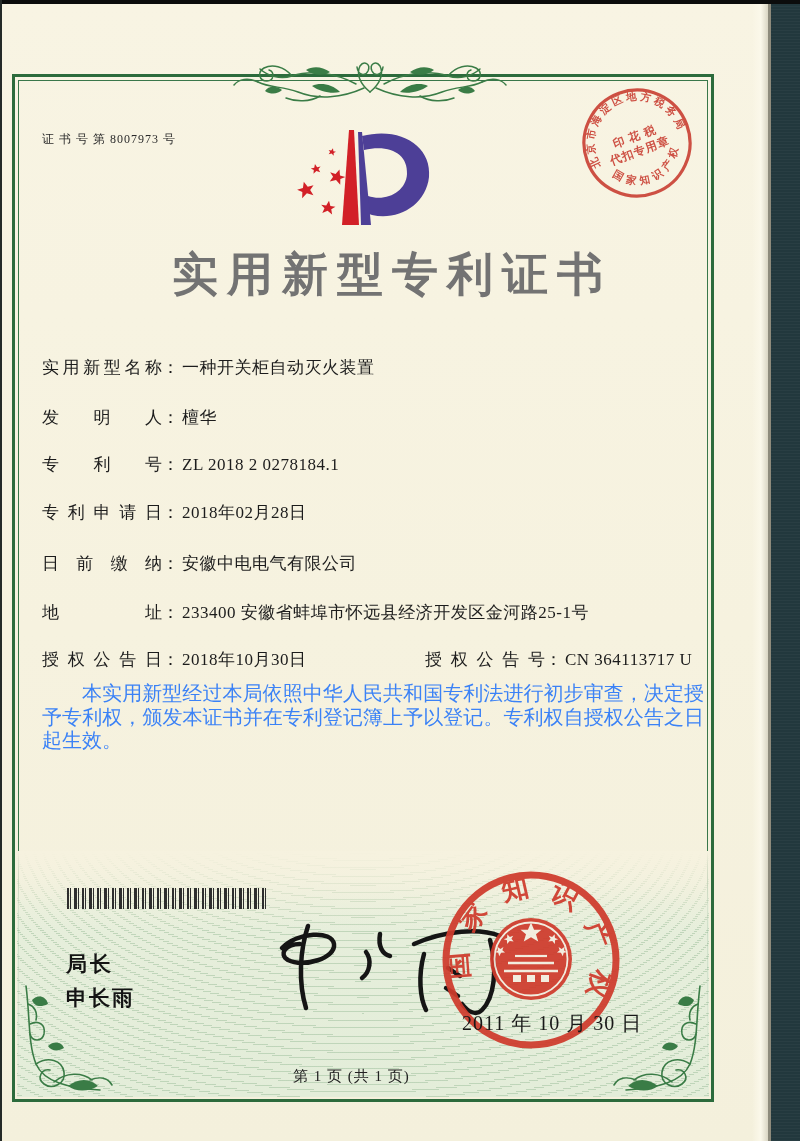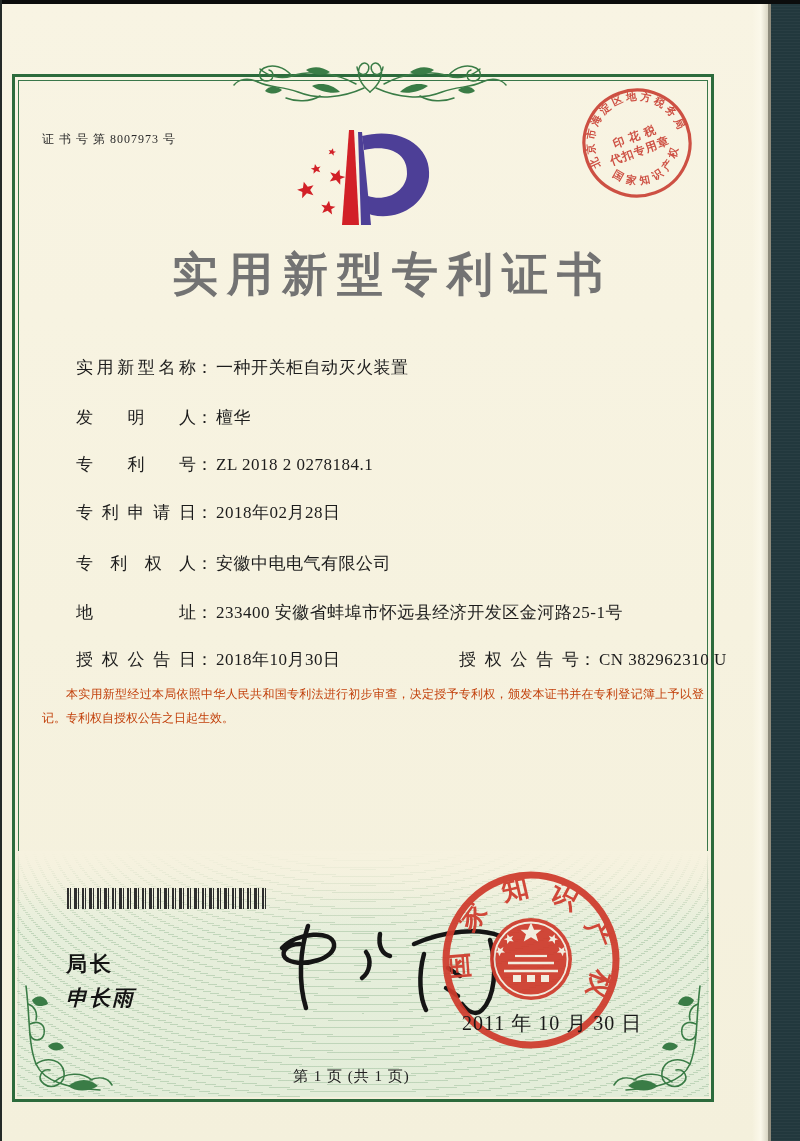--- a/index.html
+++ b/index.html
@@ -24,33 +24,33 @@
   
   .wave-zone{position:absolute;left:2px;right:2px;bottom:2px;height:246px;overflow:hidden;
     background:
       repeating-radial-gradient(140% 100% at 50% -80%,rgba(96,150,102,.28) 0 1px,rgba(0,0,0,0) 1px 7px),
       linear-gradient(180deg,rgba(228,238,219,0) 0%,rgba(228,238,219,.85) 22%,#e3edd9 100%);}
   .wave-zone::before{content:"";position:absolute;left:0;right:0;top:0;height:80px;
     background:linear-gradient(180deg,#f6f2df 0%,rgba(246,242,223,0) 100%);}
   
   .cert-no{left:42px;top:131px;font-size:12px;color:#2a2a2a;letter-spacing:1px;z-index:4;}
   .title{left:172px;top:244px;font-size:46px;font-weight:700;color:#737373;letter-spacing:9px;z-index:4;white-space:nowrap;}
-  .field-row{left:42px;font-size:17px;color:#1c1c1c;white-space:nowrap;z-index:4;margin-left:34px;}
+  .field-row{left:42px;font-size:17px;color:#1c1c1c;white-space:nowrap;z-index:4;}
   .f-label{display:inline-block;width:120px;text-align:justify;text-align-last:justify;text-justify:inter-character;}
   .f-colon{display:inline-block;width:20px;}
   .f-value{letter-spacing:.5px;}
-  .paragraphs{left:42px;top:683px;width:662px;font-size:12px;line-height:23.5px;color:#c2410c;
-    text-align:justify;z-index:4;}
+  .paragraphs{left:42px;top:683px;width:662px;font-size:20px;line-height:23.5px;color:#3b82f6;
+    text-align:justify;z-index:4;font-family:Liberation Mono, monospace;}
   .paragraphs p{margin:0 0 4px 0;text-indent:2em;}
   .barcode{left:67px;top:888px;width:202px;height:21px;z-index:4;
     background:repeating-linear-gradient(90deg,#2e2e2e 0 2px,rgba(0,0,0,0) 2px 3px,#2e2e2e 3px 4px,rgba(0,0,0,0) 4px 7px,#2e2e2e 7px 10px,rgba(0,0,0,0) 10px 11px,#2e2e2e 11px 12px,rgba(0,0,0,0) 12px 15px);}
   .signer-title{left:66px;top:950px;font-size:21px;font-weight:700;color:#141414;
     font-family:"Liberation Sans","DejaVu Sans",sans-serif;letter-spacing:3px;z-index:5;}
   .signer-name{left:66px;top:984px;font-size:21px;font-weight:700;color:#141414;
-    font-family:"Liberation Sans","DejaVu Sans",sans-serif;letter-spacing:2px;z-index:5;font-style:italic;}
+    font-family:"Liberation Sans","DejaVu Sans",sans-serif;letter-spacing:2px;z-index:5;}
   .seal-date{left:462px;top:1010px;font-size:20px;color:#181818;letter-spacing:1px;z-index:7;}
   .page-footer{left:293px;top:1067px;font-size:15px;color:#222;letter-spacing:1px;z-index:5;}
   .logo{left:292px;top:124px;z-index:4;}
   .tax-stamp{left:578px;top:84px;z-index:6;opacity:.88;}
   .big-seal{left:438px;top:867px;z-index:6;opacity:.93;}
   .signature{left:248px;top:910px;z-index:6;}
   .top-flourish{left:233px;top:52px;z-index:3;}
   .corner-fl{bottom:5px;z-index:2;position:absolute;}
   .corner-left{left:5px;}
   .corner-right{right:5px;transform:scaleX(-1);}
@@ -167,30 +167,30 @@
 <div class="abs field-row" style="top:406px">
   <span class="f-label">发明人</span><span class="f-colon">：</span><span class="f-value">檀华</span>
 </div>
 <div class="abs field-row" style="top:453px">
   <span class="f-label">专利号</span><span class="f-colon">：</span><span class="f-value">ZL 2018 2 0278184.1</span>
 </div>
 <div class="abs field-row" style="top:501px">
   <span class="f-label">专利申请日</span><span class="f-colon">：</span><span class="f-value">2018年02月28日</span>
 </div>
 <div class="abs field-row" style="top:552px">
-  <span class="f-label">专利权人</span><span class="f-colon">：</span><span class="f-value">安徽中电电气有限公司</span>
+  <span class="f-label">日前缴纳</span><span class="f-colon">：</span><span class="f-value">安徽中电电气有限公司</span>
 </div>
 <div class="abs field-row" style="top:601px">
   <span class="f-label">地址</span><span class="f-colon">：</span><span class="f-value">233400 安徽省蚌埠市怀远县经济开发区金河路25-1号</span>
 </div>
 <div class="abs field-row" style="top:648px">
   <span class="f-label">授权公告日</span><span class="f-colon">：</span><span class="f-value">2018年10月30日</span>
 </div>
 <div class="abs field-row" style="top:648px;left:425px">
-  <span class="f-label">授权公告号</span><span class="f-colon">：</span><span class="f-value">CN 382962310 U</span>
+  <span class="f-label">授权公告号</span><span class="f-colon">：</span><span class="f-value">CN 364113717 U</span>
 </div>
 
 <div class="abs paragraphs">
   <p>本实用新型经过本局依照中华人民共和国专利法进行初步审查，决定授予专利权，颁发本证书并在专利登记簿上予以登记。专利权自授权公告之日起生效。</p>
 </div>
 
 <div class="abs barcode"></div>
 
 <div class="abs signer-title">局长</div>
 <div class="abs signer-name">申长雨</div>

